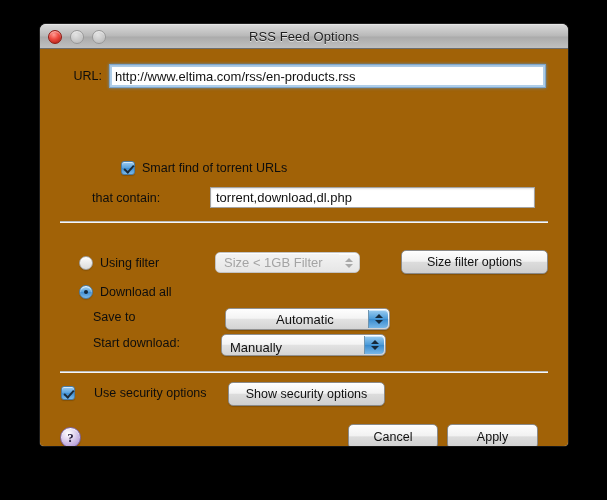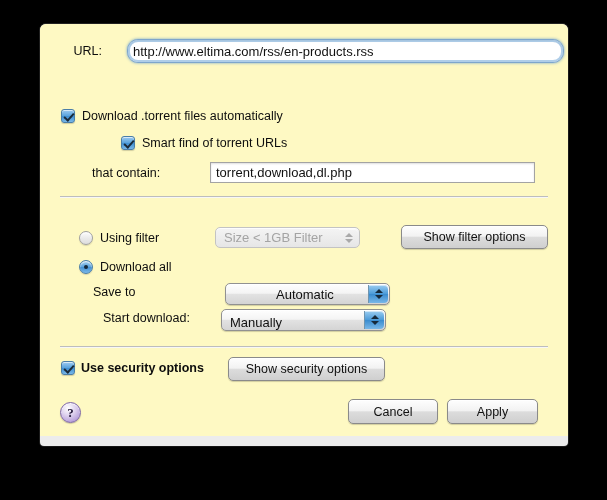--- a/index.html
+++ b/index.html
@@ -72,21 +72,21 @@
   }
   .light.min, .light.zoom {
     background: radial-gradient(circle at 40% 30%, #e3e3e3 0%, #c9c9c9 55%, #b3b3b3 100%);
     border: 1px solid #989898;
     box-shadow: inset 0 1px 1px rgba(255,255,255,0.6);
   }
 
   .body {
     position: relative;
     height: 412px;
-    background: #fef9c3;
+    background: #a16207;
     box-sizing: border-box;
   }
 
   
   .row { position: absolute; display: flex; align-items: center; }
   .lbl {
     font-size: 12.5px;
     color: #0d0d0d;
     font-family: "Liberation Sans", sans-serif;
     white-space: nowrap;
@@ -258,32 +258,36 @@
     font-family: "Liberation Serif", serif;
   }
 </style>
 </head>
 <body>
 
 <div id="screen">
 
   <div class="window">
 
+    <div class="titlebar">
+      <div class="traffic">
+        <div class="light close"></div>
+        <div class="light min"></div>
+        <div class="light zoom"></div>
+      </div>
+      <div class="title-text">RSS Feed Options</div>
+    </div>
 
     <div class="body">
 
       <div class="row" style="left:20px; top:15px;">
         <div class="lbl" style="width:42px; text-align:right;">URL:</div>
-        <div class="field focused" style="margin-left:25px; width:437px; height:24px;border-radius:11px;" title="http://">http://www.eltima.com/rss/en-products.rss</div>
-      </div>
-
-      <div class="row" style="left:21px; top:85px;">
-        <div class="cb"></div>
-        <div class="lbl" style="margin-left:7px;">Download .torrent files automatically</div>
-      </div>
+        <div class="field focused" style="margin-left:7px; width:437px; height:24px;" title="http://">http://www.eltima.com/rss/en-products.rss</div>
+      </div>
+
 
       <div class="row" style="left:41px; top:112px;padding-left:40px;">
         <div class="cb"></div>
         <div class="lbl" style="margin-left:7px;">Smart find of torrent URLs</div>
       </div>
 
       <div class="row" style="left:52px; top:138px;">
         <div class="lbl" style="width:118px;">that contain:</div>
         <div class="field" style="width:325px; height:21px;">torrent,download,dl.php</div>
       </div>
@@ -297,54 +301,54 @@
       </div>
 
       <div class="popup disabled" style="position:absolute; left:175px; top:203px; width:145px; height:21px;">
         <div class="ptext">Size &lt; 1GB Filter</div>
         <div class="arrows">
           <div class="tri-up"></div>
           <div class="tri-dn"></div>
         </div>
       </div>
 
-      <div class="btn" style="position:absolute; left:361px; top:201px; width:147px; height:24px;">Show filter options</div>
+      <div class="btn" style="position:absolute; left:361px; top:201px; width:147px; height:24px;">Size filter options</div>
 
       <div class="row" style="left:39px; top:236px;align-items:flex-end;">
         <div class="radio on"></div>
         <div class="lbl" style="margin-left:7px;">Download all</div>
       </div>
 
       <div class="row" style="left:53px; top:261px;">
         <div class="lbl" style="width:130px;">Save to</div>
       </div>
       <div class="popup" style="position:absolute; left:185px; top:259px; width:165px; height:22px;padding-left:42px;">
         <div class="ptext">Automatic</div>
         <div class="arrows">
           <div class="tri-up"></div>
           <div class="tri-dn"></div>
         </div>
       </div>
 
-      <div class="row" style="left:53px; top:287px;margin-left:10px;">
+      <div class="row" style="left:53px; top:287px;">
         <div class="lbl" style="width:130px;">Start download:</div>
       </div>
       <div class="popup" style="position:absolute; left:181px; top:285px; width:165px; height:22px;align-items:flex-end;">
         <div class="ptext">Manually</div>
         <div class="arrows">
           <div class="tri-up"></div>
           <div class="tri-dn"></div>
         </div>
       </div>
 
       <div class="sep" style="top:322px;"></div>
 
       <div class="row" style="left:21px; top:337px;">
         <div class="cb"></div>
-        <div class="lbl" style="margin-left:6px;font-weight:bold;">Use security options</div>
+        <div class="lbl" style="margin-left:19px;">Use security options</div>
       </div>
       <div class="btn" style="position:absolute; left:188px; top:333px; width:157px; height:24px;">Show security options</div>
 
       <div class="help" style="position:absolute; left:20px; top:378px;">?</div>
 
       <div class="btn" style="position:absolute; left:308px; top:375px; width:90px; height:25px;">Cancel</div>
 
       <div class="btn" style="position:absolute; left:407px; top:375px; width:91px; height:25px;text-align:right;">Apply</div>
 
     </div>

